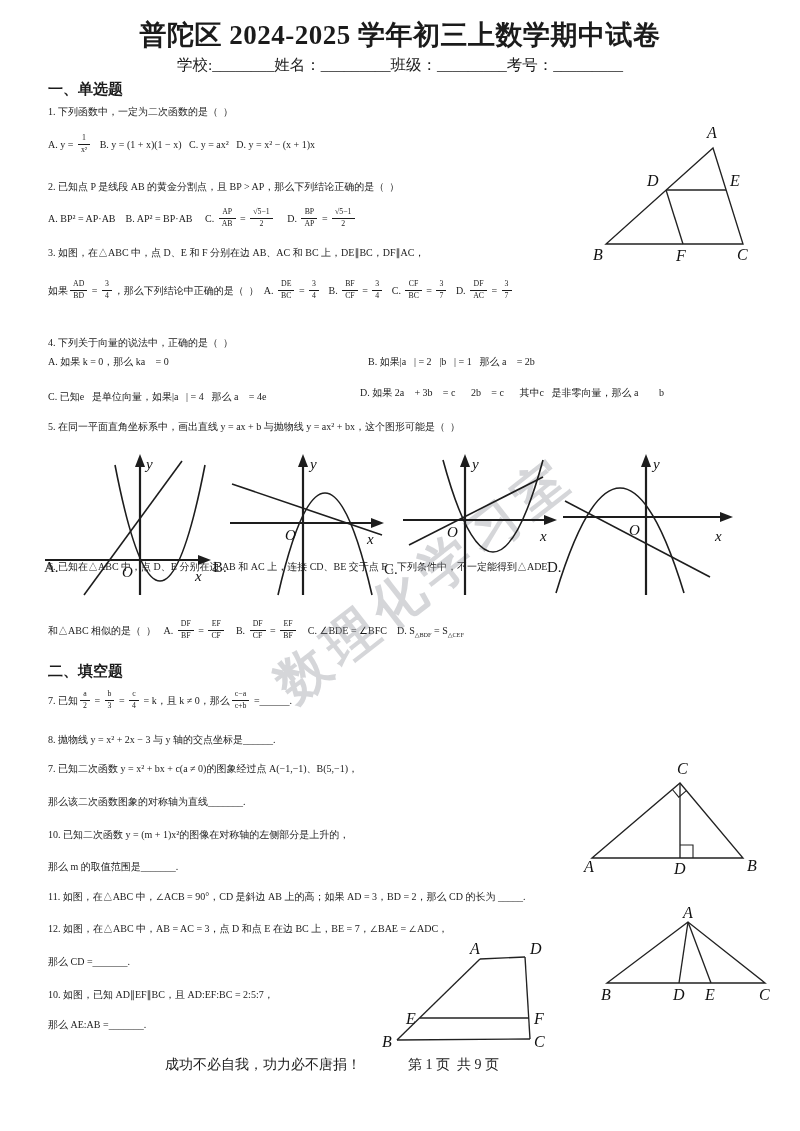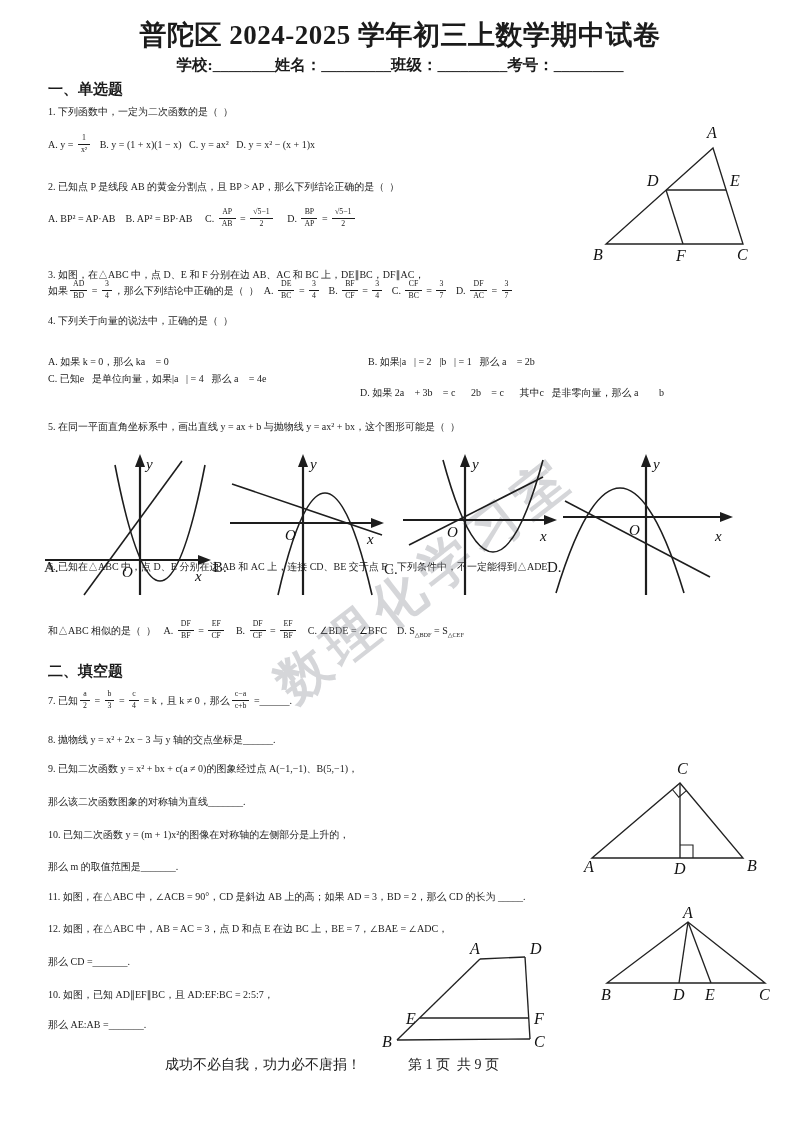--- a/index.html
+++ b/index.html
@@ -2,21 +2,21 @@
 <html><head>
 <meta charset="utf-8">
 <style>
   *{box-sizing:border-box;}
   html,body{margin:0;padding:0;}
   body{width:800px;height:1131px;position:relative;background:#ffffff;
        font-family:"Liberation Serif",serif;color:#1b1b1b;overflow:hidden;}
   .line{position:absolute;left:48px;font-size:10px;white-space:pre;line-height:1.3;}
   .center{left:0;width:100%;text-align:center;}
   .title{font-size:27px;font-weight:bold;letter-spacing:0.5px;}
-  .fields{font-size:15.5px;font-weight:bold;}
+  .fields{font-size:15.5px;}
   .sechead{font-weight:bold;font-size:15px;}
   .glabel{font-size:15px;}
   .footer{font-size:14px;}
   .frac{display:inline-block;vertical-align:middle;text-align:center;
         font-size:0.78em;line-height:1.1;position:relative;top:-2px;margin:0 2px;}
   .frac .num{display:block;border-bottom:1px solid #1b1b1b;padding:0 3px 1px;}
   .frac .den{display:block;padding:1px 3px 0;}
   sub,sup{font-size:0.62em;}
   sub{vertical-align:-0.35em;text-align:center;}
   .diagram{position:absolute;}
@@ -38,43 +38,43 @@
 <div class="line center fields" style="top:55px">学校:________姓名：_________班级：_________考号：_________</div>
 
 <div class="line sechead" style="top:80px">一、单选题</div>
 
 <div class="line" style="top:105px">1. 下列函数中，一定为二次函数的是（  ）</div>
 <div class="line" style="top:136px">A. y = <span class="frac"><span class="num">1</span><span class="den">x²</span></span>   B. y = (1 + x)(1 − x)   C. y = ax²   D. y = x² − (x + 1)x</div>
 
 <div class="line" style="top:180px">2. 已知点 P 是线段 AB 的黄金分割点，且 BP &gt; AP，那么下列结论正确的是（  ）</div>
 <div class="line" style="top:210px">A. BP² = AP·AB    B. AP² = BP·AB     C. <span class="frac"><span class="num">AP</span><span class="den">AB</span></span> = <span class="frac"><span class="num">√5−1</span><span class="den">2</span></span>     D. <span class="frac"><span class="num">BP</span><span class="den">AP</span></span> = <span class="frac"><span class="num">√5−1</span><span class="den">2</span></span></div>
 
-<div class="line" style="top:268px">3. 如图，在△ABC 中，点 D、E 和 F 分别在边 AB、AC 和 BC 上，DE∥BC，DF∥AC，</div>
+<div class="line" style="top:246px">3. 如图，在△ABC 中，点 D、E 和 F 分别在边 AB、AC 和 BC 上，DE∥BC，DF∥AC，</div>
 <div class="line" style="top:282px">如果<span class="frac"><span class="num">AD</span><span class="den">BD</span></span> = <span class="frac"><span class="num">3</span><span class="den">4</span></span>，那么下列结论中正确的是（  ）  A. <span class="frac"><span class="num">DE</span><span class="den">BC</span></span> = <span class="frac"><span class="num">3</span><span class="den">4</span></span>   B. <span class="frac"><span class="num">BF</span><span class="den">CF</span></span> = <span class="frac"><span class="num">3</span><span class="den">4</span></span>   C. <span class="frac"><span class="num">CF</span><span class="den">BC</span></span> = <span class="frac"><span class="num">3</span><span class="den">7</span></span>   D. <span class="frac"><span class="num">DF</span><span class="den">AC</span></span> = <span class="frac"><span class="num">3</span><span class="den">7</span></span></div>
 
-<div class="line" style="top:314px">4. 下列关于向量的说法中，正确的是（  ）</div>
+<div class="line" style="top:336px">4. 下列关于向量的说法中，正确的是（  ）</div>
 <div class="line" style="top:355px">A. 如果 k = 0，那么 ka⃗ = 0</div>
 <div class="line" style="top:355px;left:368px">B. 如果|a⃗| = 2，|b⃗| = 1，那么 a⃗ = 2b⃗</div>
-<div class="line" style="top:372px">C. 已知e⃗是单位向量，如果|a⃗| = 4，那么 a⃗ = 4e⃗</div>
+<div class="line" style="top:390px">C. 已知e⃗是单位向量，如果|a⃗| = 4，那么 a⃗ = 4e⃗</div>
 <div class="line" style="top:386px;left:360px">D. 如果 2a⃗ + 3b⃗ = c⃗，2b⃗ = c⃗，其中c⃗是非零向量，那么 a⃗ ∥ b⃗</div>
 
 <div class="line" style="top:420px">5. 在同一平面直角坐标系中，画出直线 y = ax + b 与抛物线 y = ax² + bx，这个图形可能是（  ）</div>
 <div class="line glabel" style="top:558px;left:44px">A.</div>
 <div class="line glabel" style="top:558px;left:213px">B.</div>
 <div class="line glabel" style="top:560px;left:384px">C.</div>
 <div class="line glabel" style="top:558px;left:547px">D.</div>
 
 <div class="line" style="top:560px">6. 已知在△ABC 中，点 D、E 分别在边 AB 和 AC 上，连接 CD、BE 交于点 F，下列条件中，不一定能得到△ADE</div>
 <div class="line" style="top:622px">和△ABC 相似的是（  ）   A. <span class="frac"><span class="num">DF</span><span class="den">BF</span></span> = <span class="frac"><span class="num">EF</span><span class="den">CF</span></span>    B. <span class="frac"><span class="num">DF</span><span class="den">CF</span></span> = <span class="frac"><span class="num">EF</span><span class="den">BF</span></span>    C. ∠BDE = ∠BFC    D. S<sub>△BDF</sub> = S<sub>△CEF</sub></div>
 
 <div class="line sechead" style="top:662px">二、填空题</div>
 
 <div class="line" style="top:692px">7. 已知<span class="frac"><span class="num">a</span><span class="den">2</span></span> = <span class="frac"><span class="num">b</span><span class="den">3</span></span> = <span class="frac"><span class="num">c</span><span class="den">4</span></span> = k，且 k ≠ 0，那么<span class="frac"><span class="num">c−a</span><span class="den">c+b</span></span> =______.</div>
 <div class="line" style="top:733px">8. 抛物线 y = x² + 2x − 3 与 y 轴的交点坐标是______.</div>
-<div class="line" style="top:762px">9. 已知二次函数 y = x² + bx + c(a ≠ 0)的图象经过点 A(−1,−1)、B(5,−1)，</div>
+<div class="line" style="top:762px">7. 已知二次函数 y = x² + bx + c(a ≠ 0)的图象经过点 A(−1,−1)、B(5,−1)，</div>
 <div class="line" style="top:795px">那么该二次函数图象的对称轴为直线_______.</div>
 <div class="line" style="top:828px">10. 已知二次函数 y = (m + 1)x²的图像在对称轴的左侧部分是上升的，</div>
 <div class="line" style="top:860px">那么 m 的取值范围是_______.</div>
 <div class="line" style="top:890px">11. 如图，在△ABC 中，∠ACB = 90°，CD 是斜边 AB 上的高；如果 AD = 3，BD = 2，那么 CD 的长为 _____.</div>
 <div class="line" style="top:922px">12. 如图，在△ABC 中，AB = AC = 3，点 D 和点 E 在边 BC 上，BE = 7，∠BAE = ∠ADC，</div>
 <div class="line" style="top:955px">那么 CD =_______.</div>
 <div class="line" style="top:988px">10. 如图，已知 AD∥EF∥BC，且 AD:EF:BC = 2:5:7，</div>
 <div class="line" style="top:1018px">那么 AE:AB =_______.</div>
 
 <div class="line footer" style="top:1056px;left:165px">成功不必自我，功力必不唐捐！</div>

